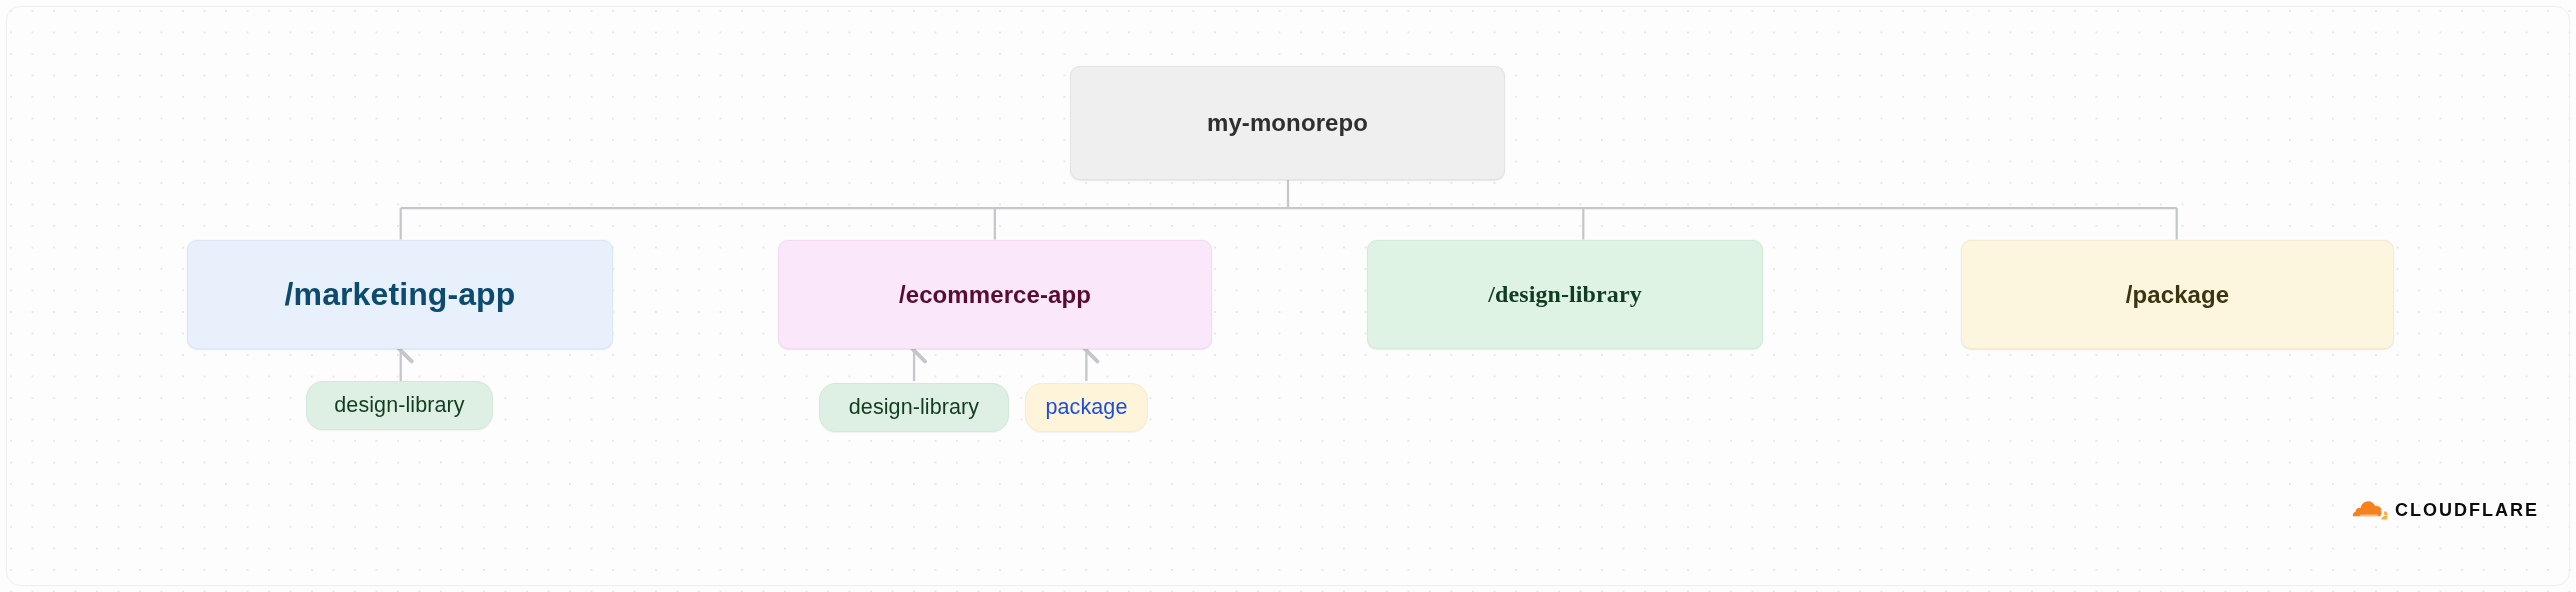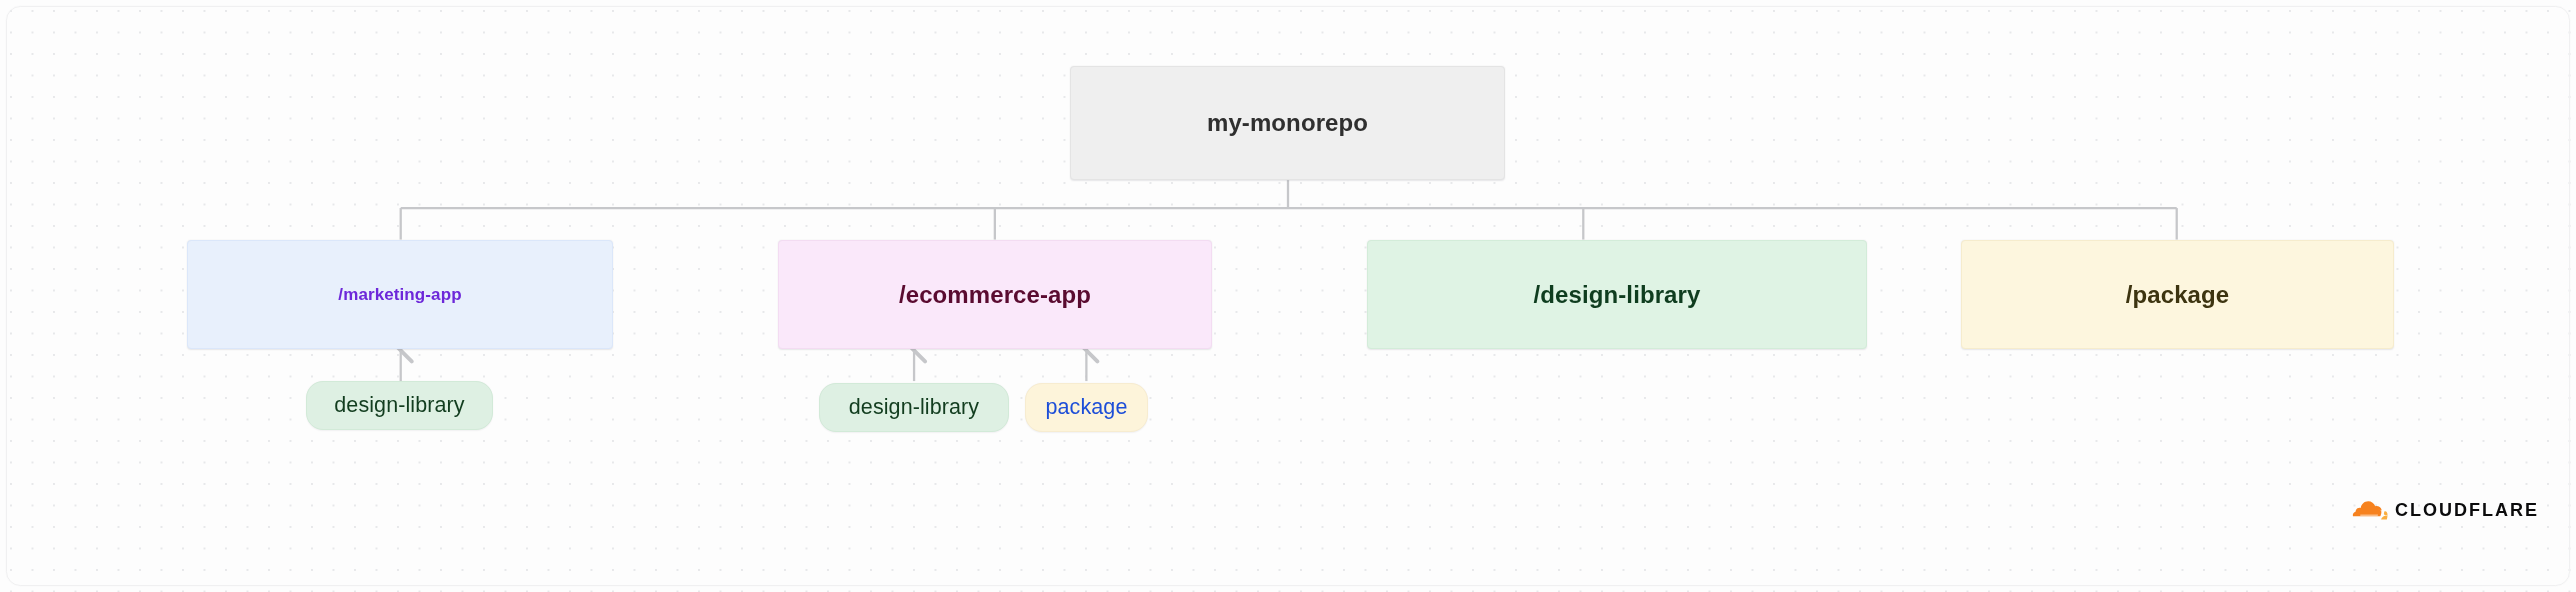--- a/index.html
+++ b/index.html
@@ -46,21 +46,21 @@
     height: 592px;
     overflow: visible;
   }
 
   .node {
     position: absolute;
     box-sizing: border-box;
     display: flex;
     align-items: center;
     justify-content: center;
-    border-radius: 4px;
+    border-radius: 10px;
     box-shadow: 0 0.7px 1.4px rgba(16,24,40,0.06), 0 0.7px 2.1px rgba(16,24,40,0.04);
     text-align: center;
   }
   .node-label {
     font-weight: 700;
     letter-spacing: 0.1px;
     white-space: nowrap;
   }
 
   .chip {
@@ -134,30 +134,30 @@
     </g>
   </svg>
 
   <div class="node" style="left:1070px; top:66px; width:435px; height:114px;
               background:#efefef; border:0.7px solid #e4e4e4;">
     <span class="node-label" style="color:#2f2f2f; font-size:24px;">my-monorepo</span>
   </div>
 
   <div class="node" style="left:187px; top:240px; width:426px; height:109px;
               background:#e8f0fc; border:0.7px solid #dbe7fa;">
-    <span class="node-label" style="color:#6d28d9; font-size:17px;">/marketing-app</span>
+    <span class="node-label" style="color:#0c4a6e; font-size:32px;">/marketing-app</span>
   </div>
 
   <div class="node" style="left:778px; top:240px; width:434px; height:109px;
               background:#fae8fa; border:0.7px solid #f3dcf2;">
     <span class="node-label" style="color:#5a0b30; font-size:24px;">/ecommerce-app</span>
   </div>
 
-  <div class="node" style="left:1367px; top:240px; width:500px; height:109px;
-              background:#dff3e4; border:0.7px solid #d3ecd9;">
+  <div class="node" style="left:1367px; top:240px; width:396px; height:109px;
+              background:#dff3e4; border:0.7px solid #d3ecd9;font-family:Liberation Serif, serif;">
     <span class="node-label" style="color:#0f3d1f; font-size:24px;">/design-library</span>
   </div>
 
   <div class="node" style="left:1961px; top:240px; width:433px; height:109px;
               background:#fdf6de; border:0.7px solid #f6eccd;justify-content:center;">
     <span class="node-label" style="color:#3d3410; font-size:24px;">/package</span>
   </div>
 
   <div class="chip" style="left:306px; top:381px; width:187px; height:49px;
               background:#def0e3; border:0.7px solid #d2ead8;">

